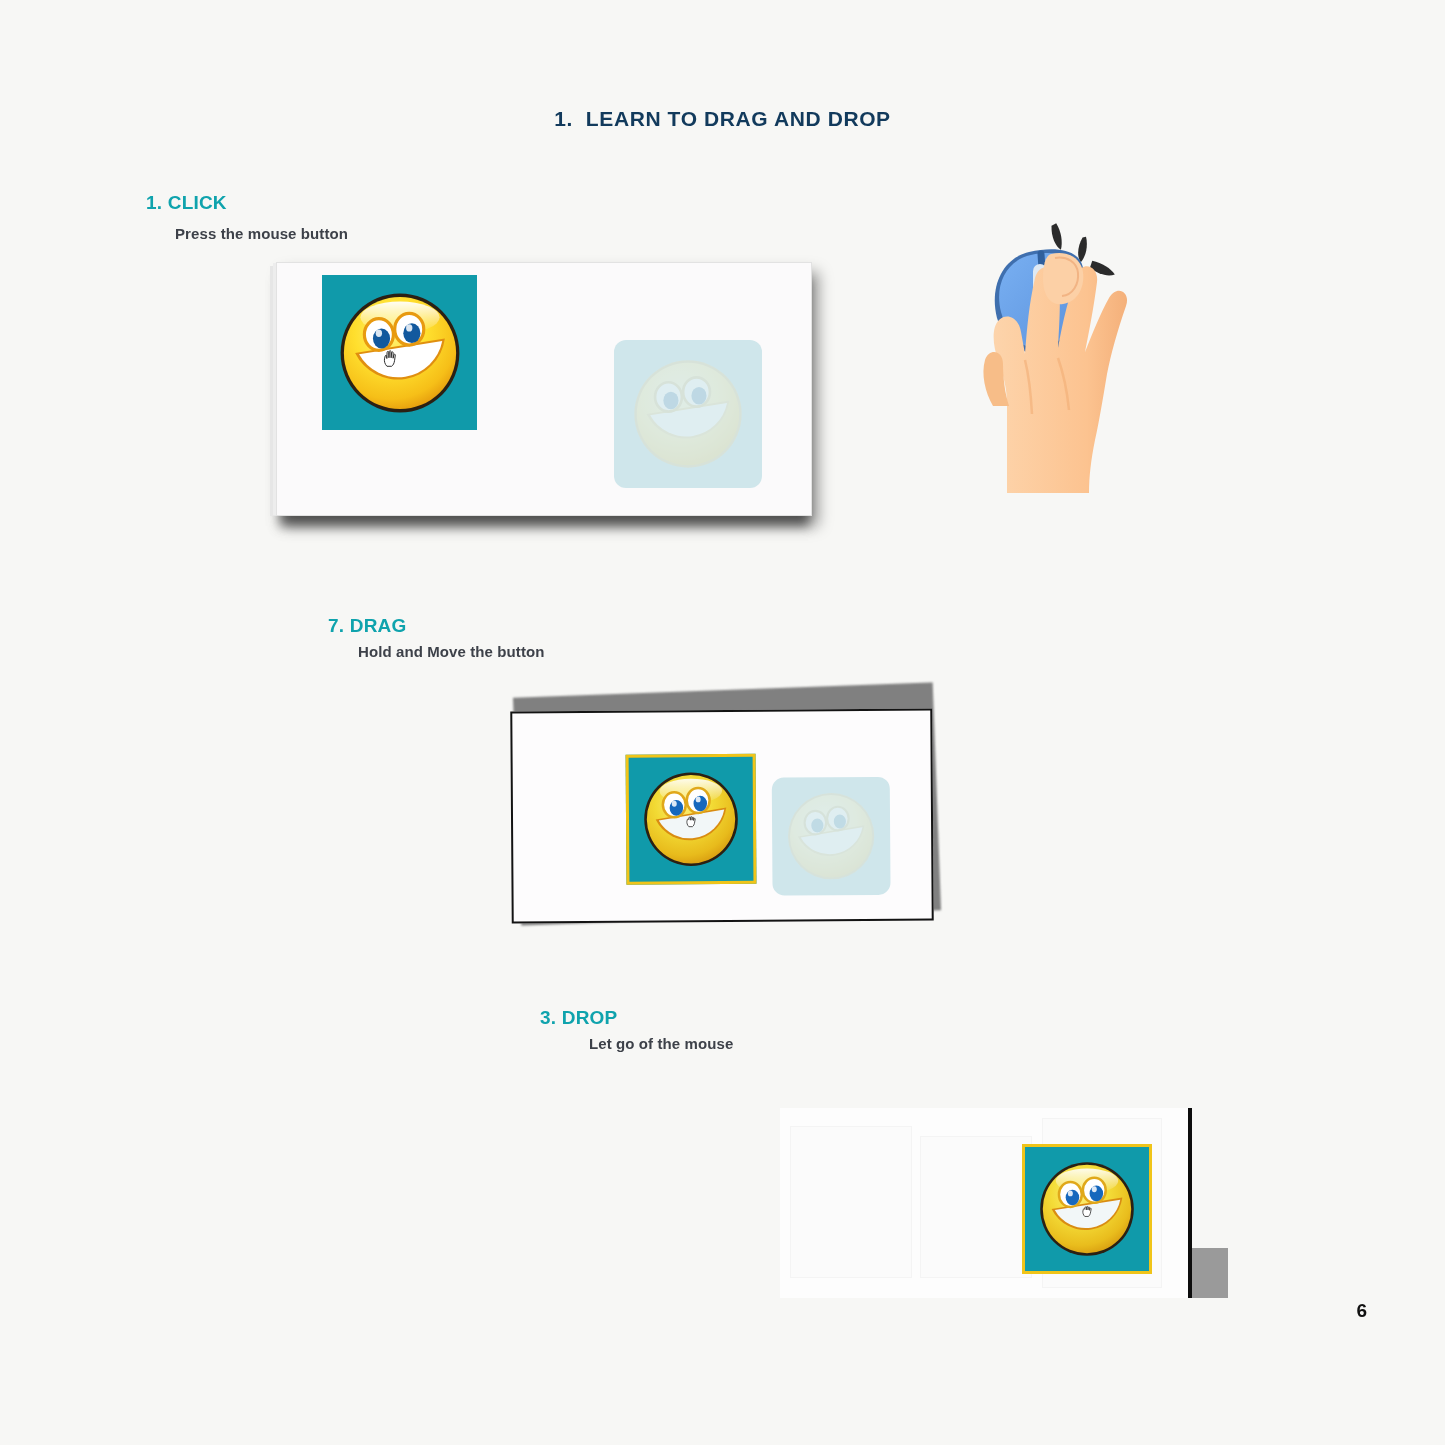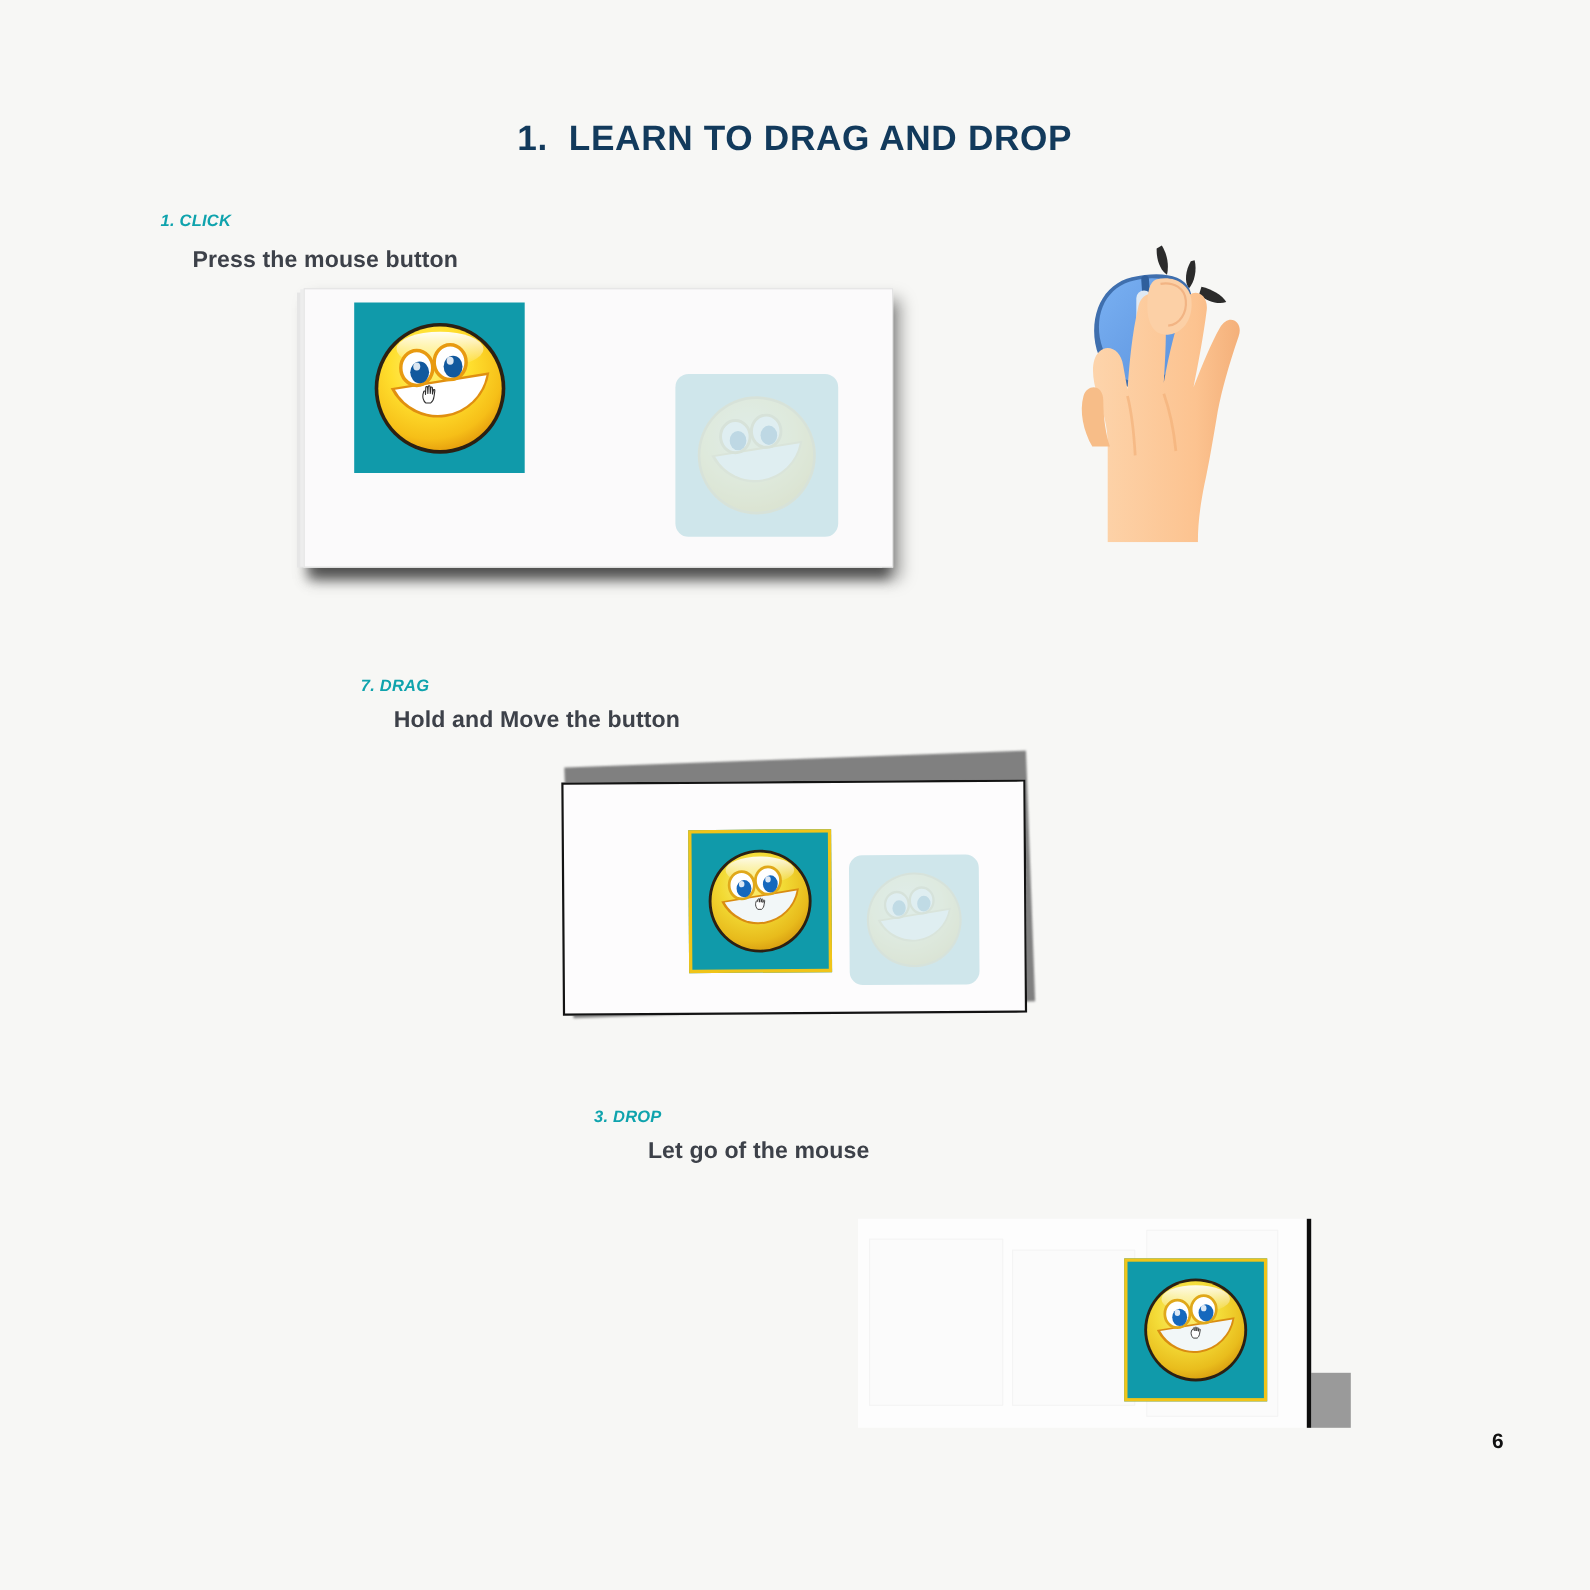--- a/index.html
+++ b/index.html
@@ -21,50 +21,49 @@
     inset: 0;
   }
 
   
   .title {
     position: absolute;
     left: 0;
     top: 107px;
     width: 1445px;
     text-align: center;
-    font-size: 32px;
+    font-size: 21px;
     font-weight: 700;
     letter-spacing: 0.6px;
     color: #123a5c;
     white-space: pre;
   }
   .subtitle {
     position: absolute;
     left: 0;
     top: 155px;
     width: 1445px;
     text-align: center;
     font-size: 26px;
     font-weight: 700;
     letter-spacing: 0.2px;
     color: #123a5c;
   }
 
   
   .step-label {
     position: absolute;
-    font-size: 15px;
+    font-size: 19px;
     font-weight: 700;
     color: #0fa3ad;
     letter-spacing: 0.2px;
-    font-style: italic;
   }
   .step-desc {
     position: absolute;
-    font-size: 21px;
+    font-size: 15px;
     font-weight: 700;
     color: #3d4149;
     letter-spacing: 0.1px;
   }
 
   #step1-label { left: 146px; top: 192px; }
   #step1-desc  { left: 175px; top: 225px; }
   #step2-label { left: 328px; top: 615px; }
   #step2-desc  { left: 358px; top: 643px; }
   #step3-label { left: 540px; top: 1007px; }

